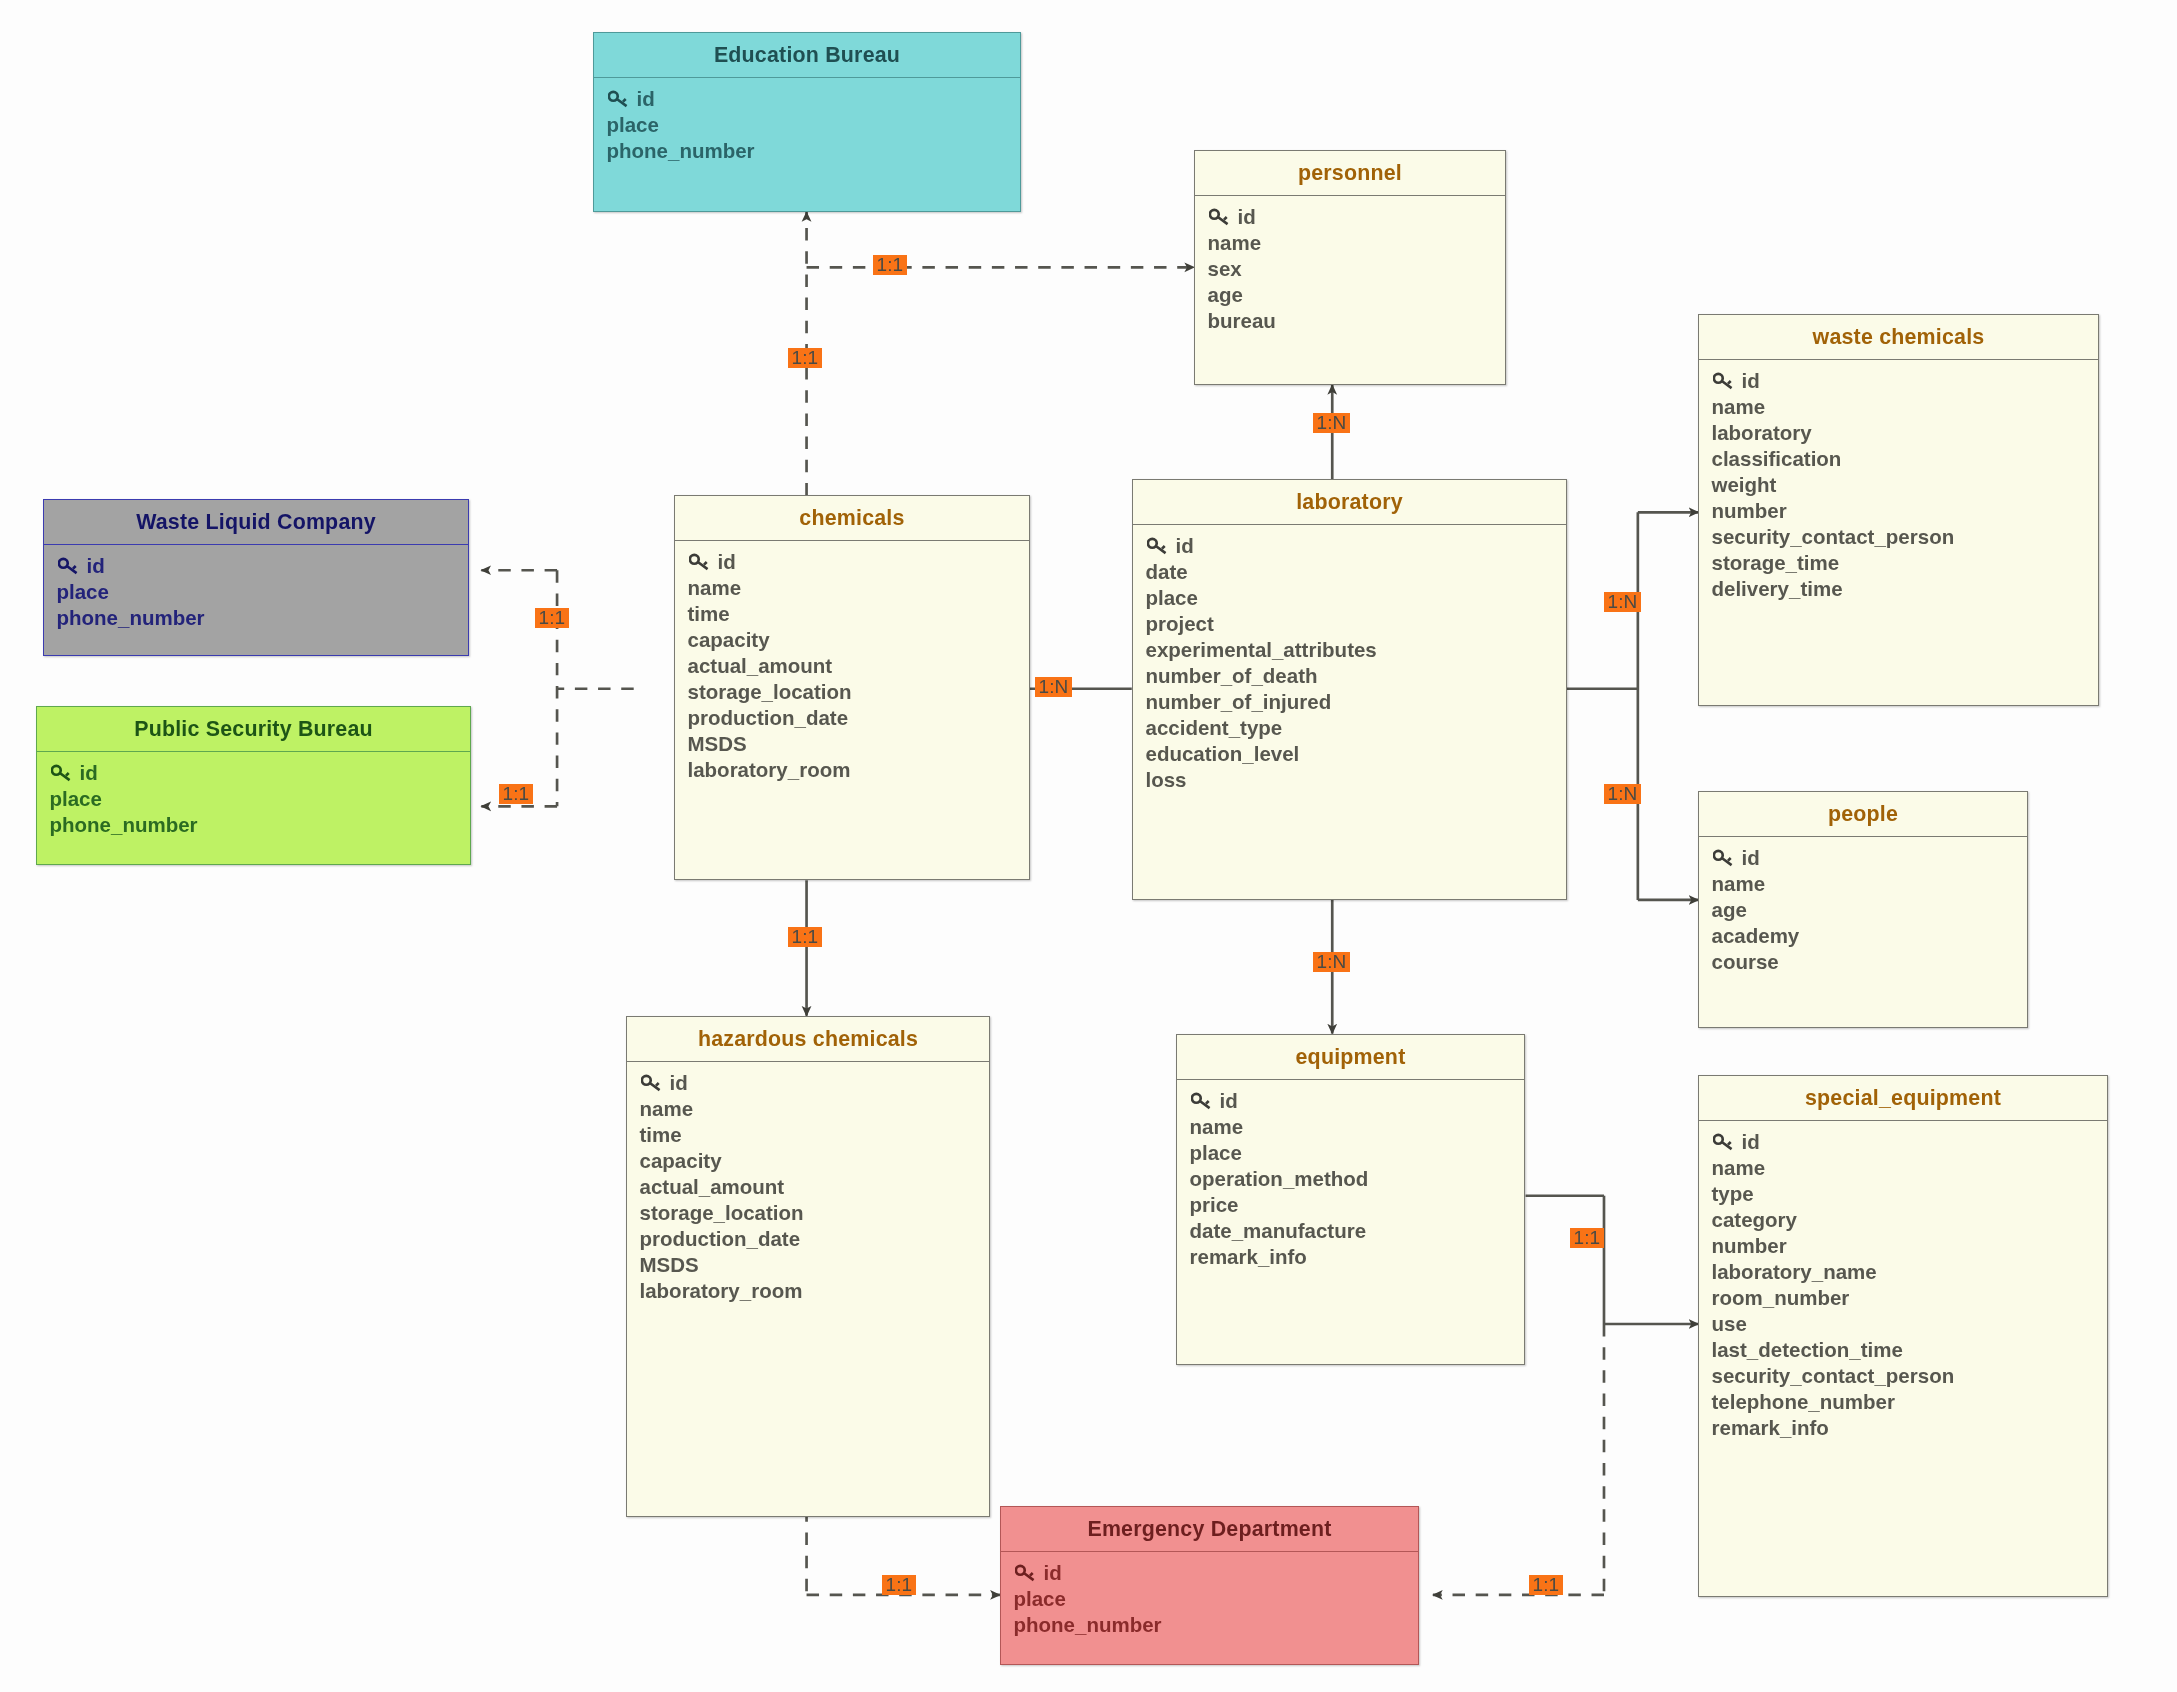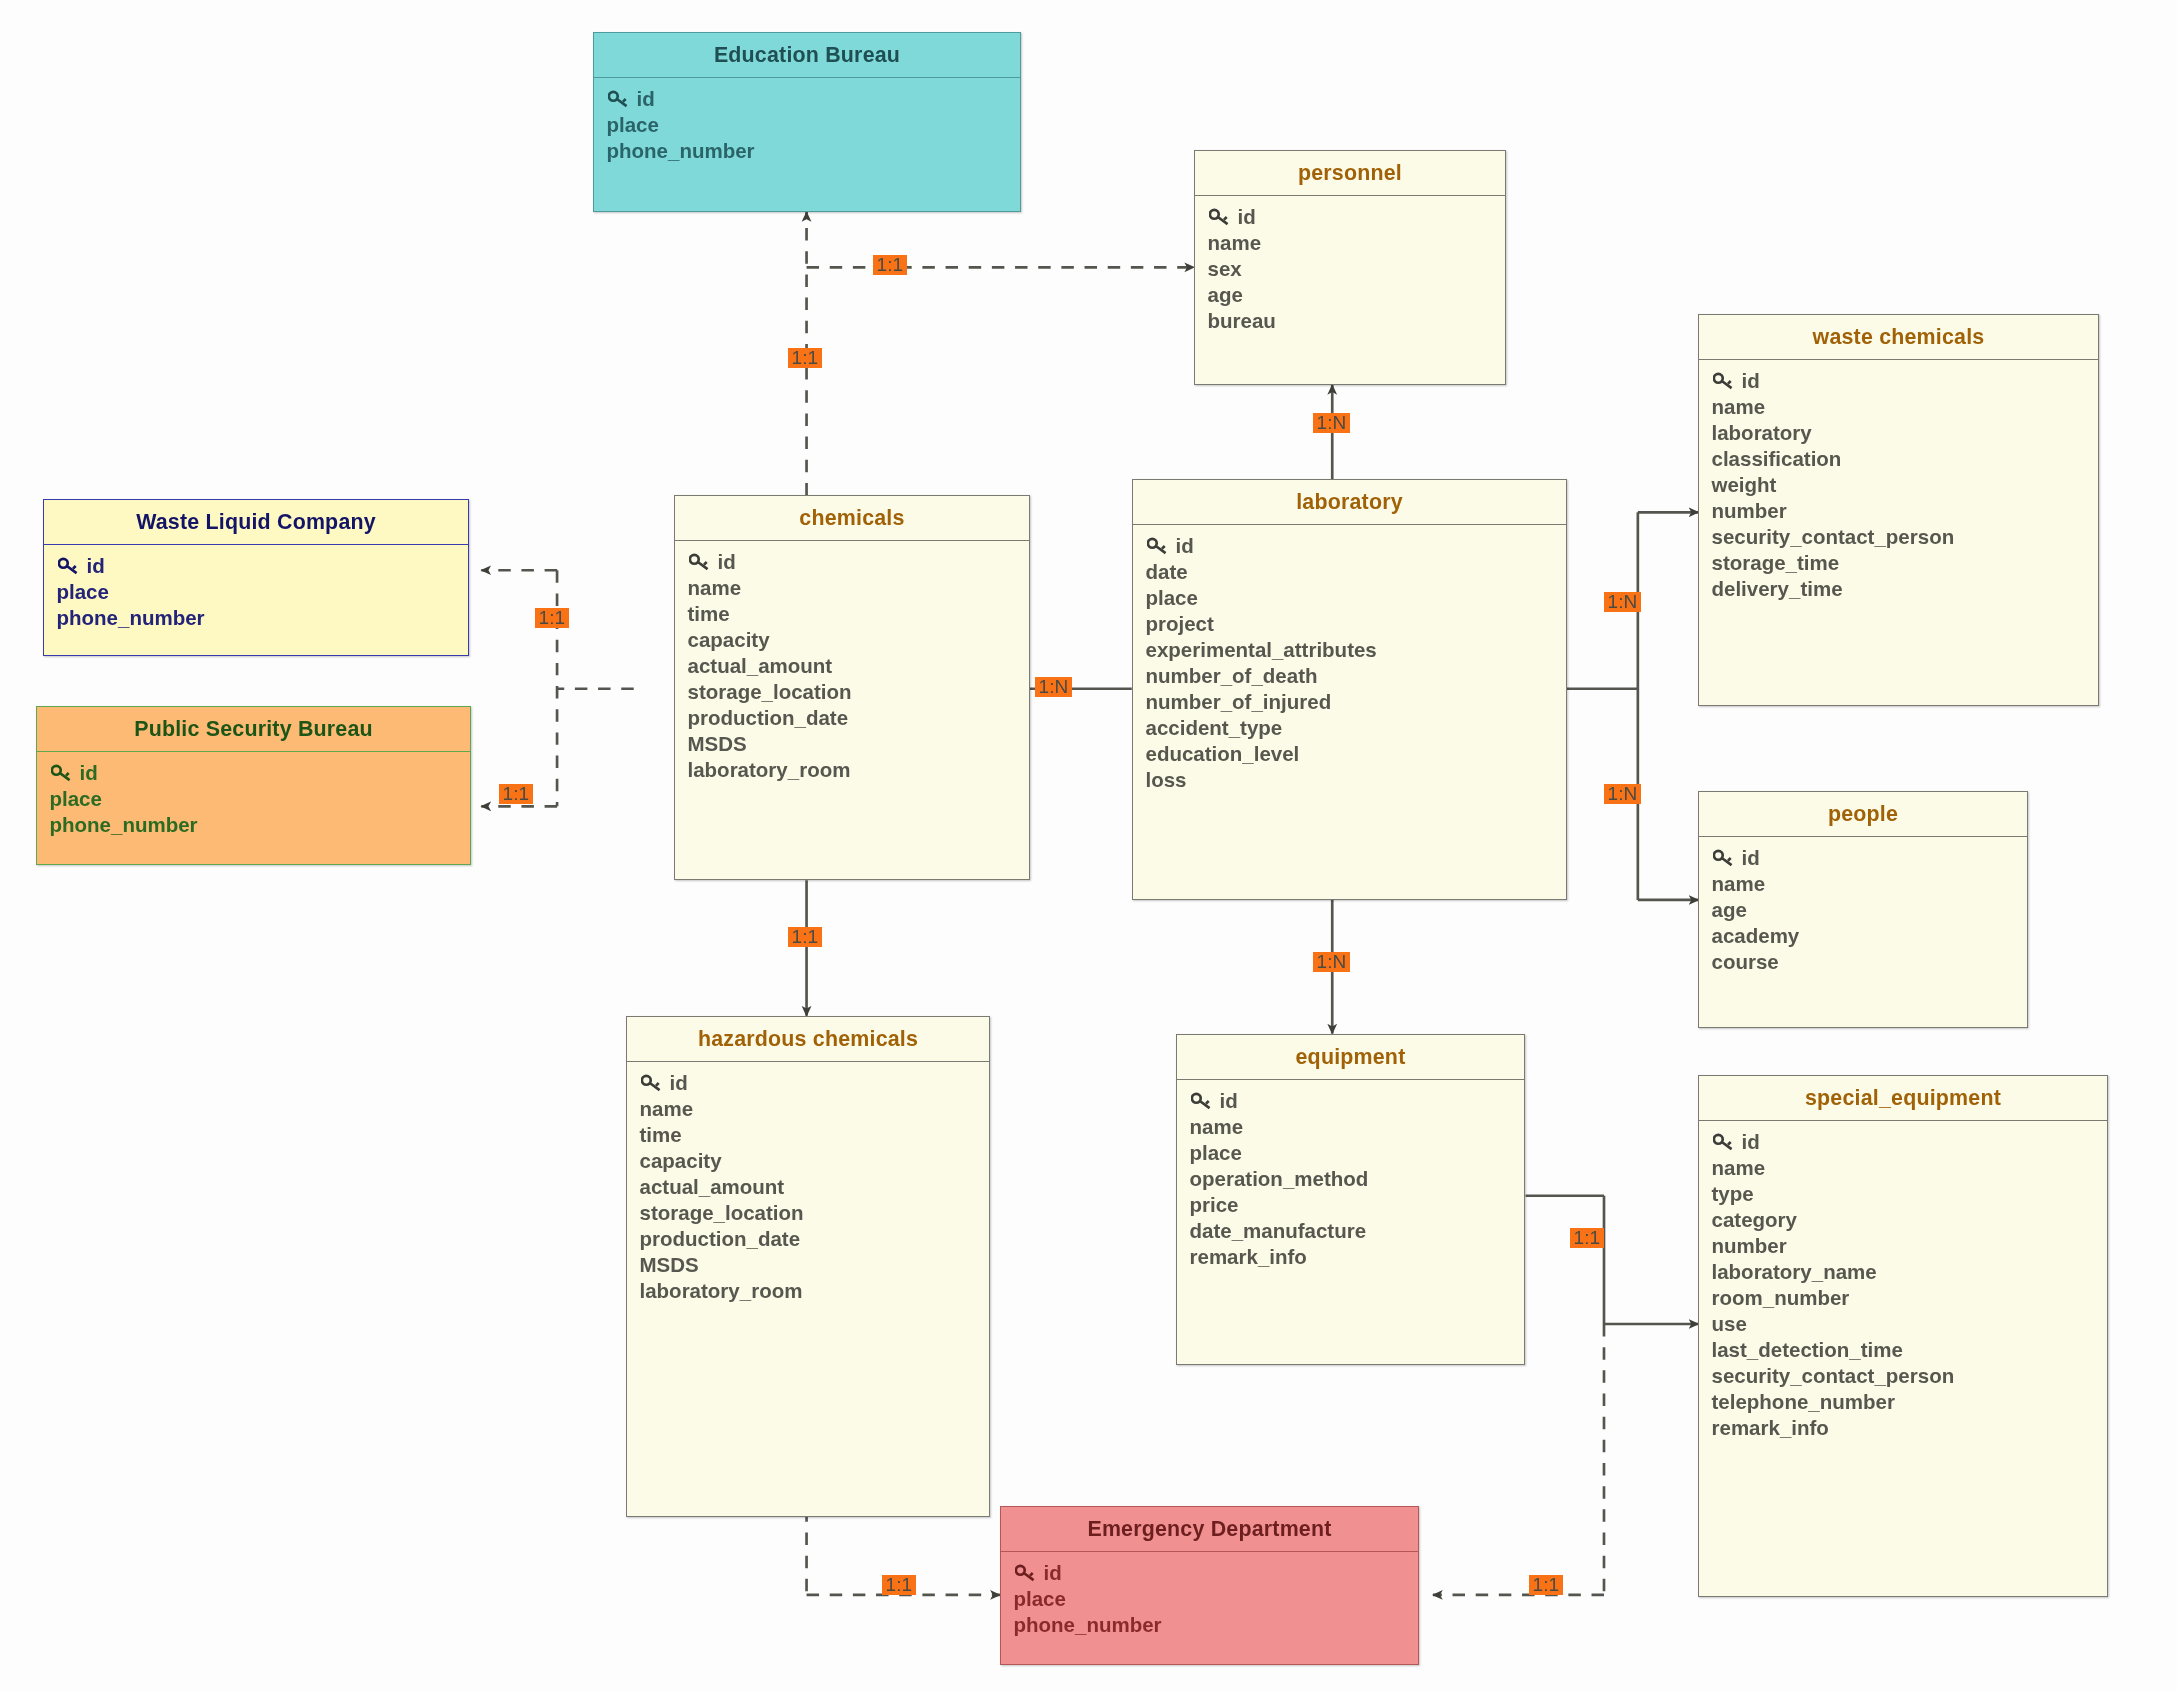--- a/index.html
+++ b/index.html
@@ -16,24 +16,24 @@
           border-bottom:1.8px solid #7a7a72;letter-spacing:0.2px;}
   .entity .ebody{padding:8px 0 9px 12.5px;font-weight:bold;}
   .attr{font-size:20.5px;line-height:26px;color:#57574f;white-space:nowrap;position:relative;}
   .attr.pk{padding-left:30px;}
   .keyicon{position:absolute;left:1.8px;top:4.5px;width:23px;height:18px;}
 
   
   .e-teal{background:#7fd9d9;border-color:#4f9a9a;}
   .e-teal .etitle{color:#1f4f52;border-bottom-color:#4f9a9a;}
   .e-teal .attr{color:#2b6468;}
-  .e-blue{background:#fef9c3;border-color:#3b3bb0;}
+  .e-blue{background:#a3a3a3;border-color:#3b3bb0;}
   .e-blue .etitle{color:#141466;border-bottom-color:#3b3bb0;}
   .e-blue .attr{color:#23237a;}
-  .e-green{background:#fdba74;border-color:#5fa84f;}
+  .e-green{background:#bef264;border-color:#5fa84f;}
   .e-green .etitle{color:#1d5516;border-bottom-color:#5fa84f;}
   .e-green .attr{color:#2b6b22;}
   .e-red{background:#f19090;border-color:#b35757;}
   .e-red .etitle{color:#6d1f1f;border-bottom-color:#b35757;}
   .e-red .attr{color:#8a2b2b;}
 
   .card-lbl{position:absolute;font-size:19px;color:#4a4a44;background:#f97316;
             padding:0 3.6px;line-height:19.6px;white-space:nowrap;}
 </style>
 </head>

